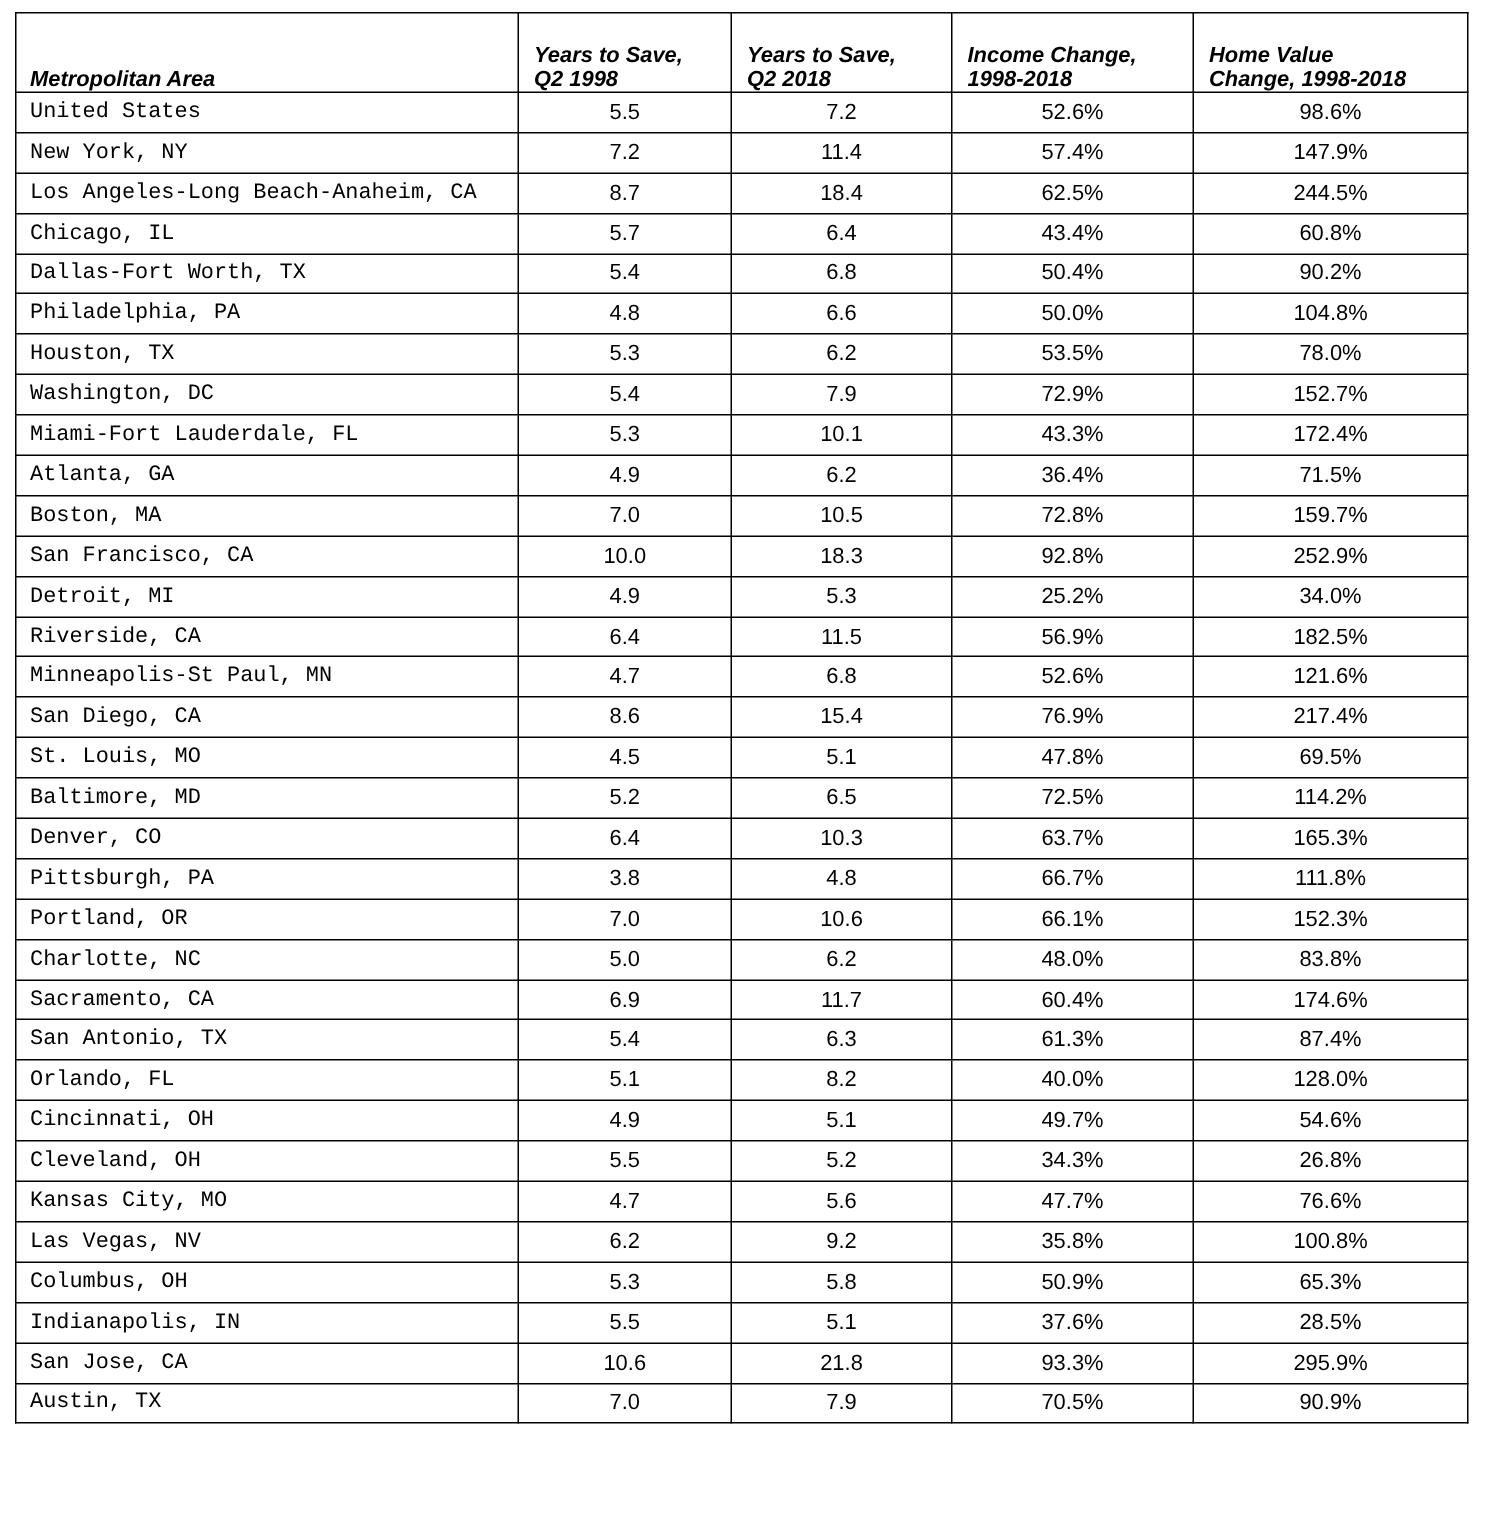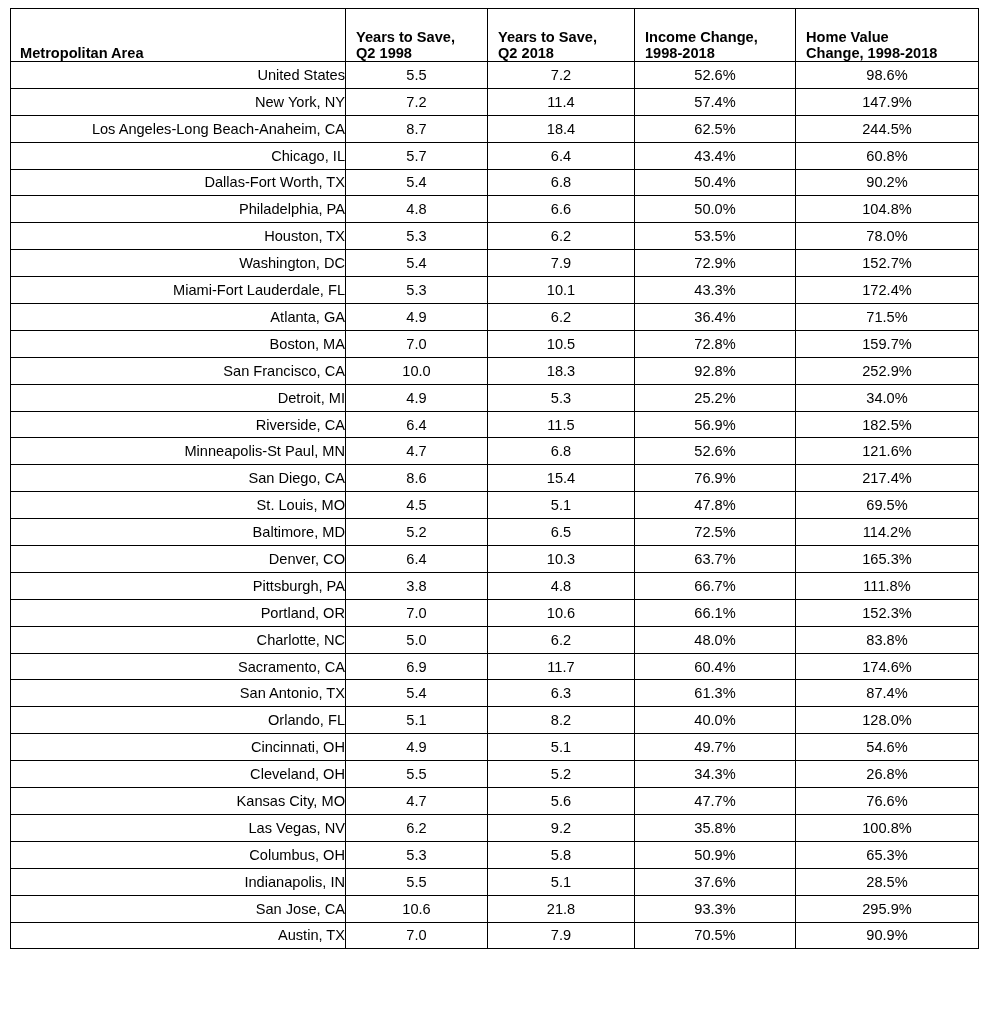--- a/index.html
+++ b/index.html
@@ -41,41 +41,43 @@
   col.c-y1998  { width: 142px; }
   col.c-y2018  { width: 147px; }
   col.c-income { width: 161px; }
   col.c-home   { width: 183px; }
 
   thead th {
     font-weight: bold;
     height: 52px;
     vertical-align: bottom;
     padding-bottom: 3px;
+    font-style: italic;
   }
   thead th.th-area {
     text-align: left;
     padding-left: 9px;
     border-radius: 16px;
   }
   thead th.th-num {
     text-align: left;
     padding-left: 10px;
   }
   thead th .hdr-line {
     display: block;
     white-space: nowrap;
   }
   tbody td {
     height: 25.9px;
   }
   tbody td.cell-area {
-    text-align: right;
+    text-align: left;
     padding-left: 9px;
     white-space: nowrap;
+    font-family: Liberation Mono, monospace;
   }
   tbody td.cell-num {
     text-align: center;
   }
 </style>
 </head>
 <body>
 
 <div id="table-wrap">
   <table class="data-table">

